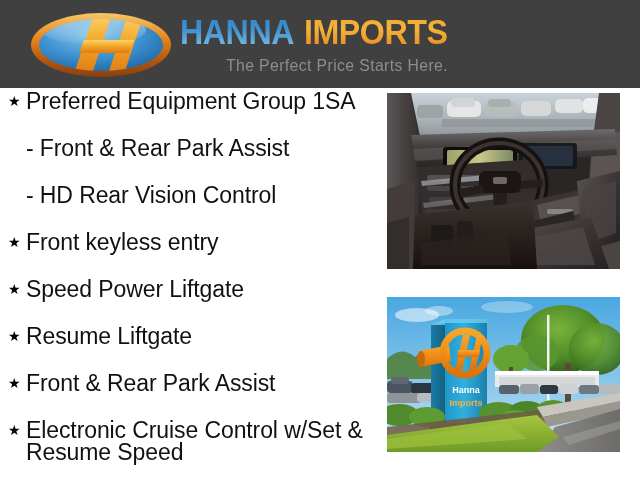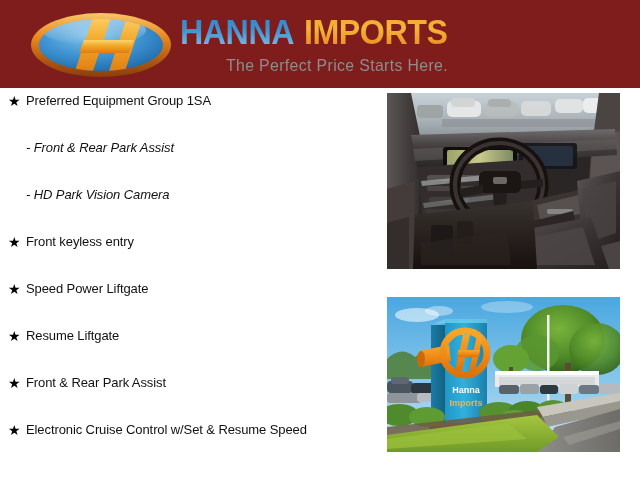--- a/index.html
+++ b/index.html
@@ -14,21 +14,21 @@
     overflow: hidden;
     font-family: "Liberation Sans", sans-serif;
     color: #000000;
   }
 
   
   #header-banner {
     position: absolute;
     left: 0; top: 0;
     width: 640px; height: 88px;
-    background: #7f1d1d;
+    background: #404040;
   }
   #logo-lockup {
     position: absolute;
     left: 28px; top: 6px;
     width: 500px; height: 78px;
   }
   #logo-emblem {
     position: absolute;
     left: 0px; top: 6px;
     width: 146px; height: 66px;
@@ -97,29 +97,28 @@
     width: 18px;
     flex: 0 0 18px;
     font-size: 14px;
     line-height: 21px;
     color: #000;
     text-align: left;
     padding-top: 1px;
   }
   .feature-text {
     flex: 1 1 auto;
-    font-size: 13px;
+    font-size: 23px;
     line-height: 22px;
     color: #111111;
     letter-spacing: -0.1px;
   }
   .feature-row.sub {
     left: 26px;
     width: 340px;
-    font-style: italic;
   }
 
   
   .photo-frame {
     position: absolute;
     overflow: hidden;
     background: #cfcfcf;
   }
   #photo-interior {
     left: 387px; top: 93px;
@@ -190,21 +189,21 @@
   <div class="feature-row" style="top:0px;">
     <span class="bullet-star">★</span>
     <span class="feature-text">Preferred Equipment Group 1SA</span>
   </div>
 
   <div class="feature-row sub" style="top:47px;">
     <span class="feature-text">- Front &amp; Rear Park Assist</span>
   </div>
 
   <div class="feature-row sub" style="top:94px;">
-    <span class="feature-text">- HD Park Vision Camera</span>
+    <span class="feature-text">- HD Rear Vision Control</span>
   </div>
 
   <div class="feature-row" style="top:141px;">
     <span class="bullet-star">★</span>
     <span class="feature-text">Front keyless entry</span>
   </div>
 
   <div class="feature-row" style="top:188px;">
     <span class="bullet-star">★</span>
     <span class="feature-text">Speed Power Liftgate</span>

